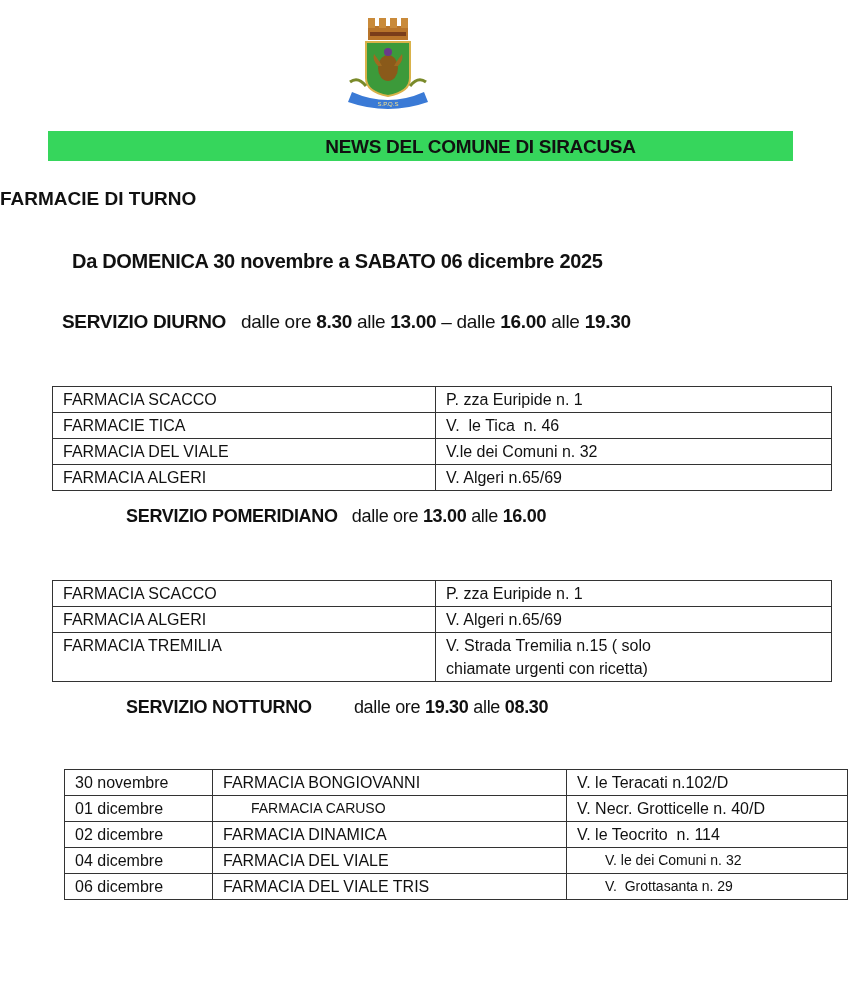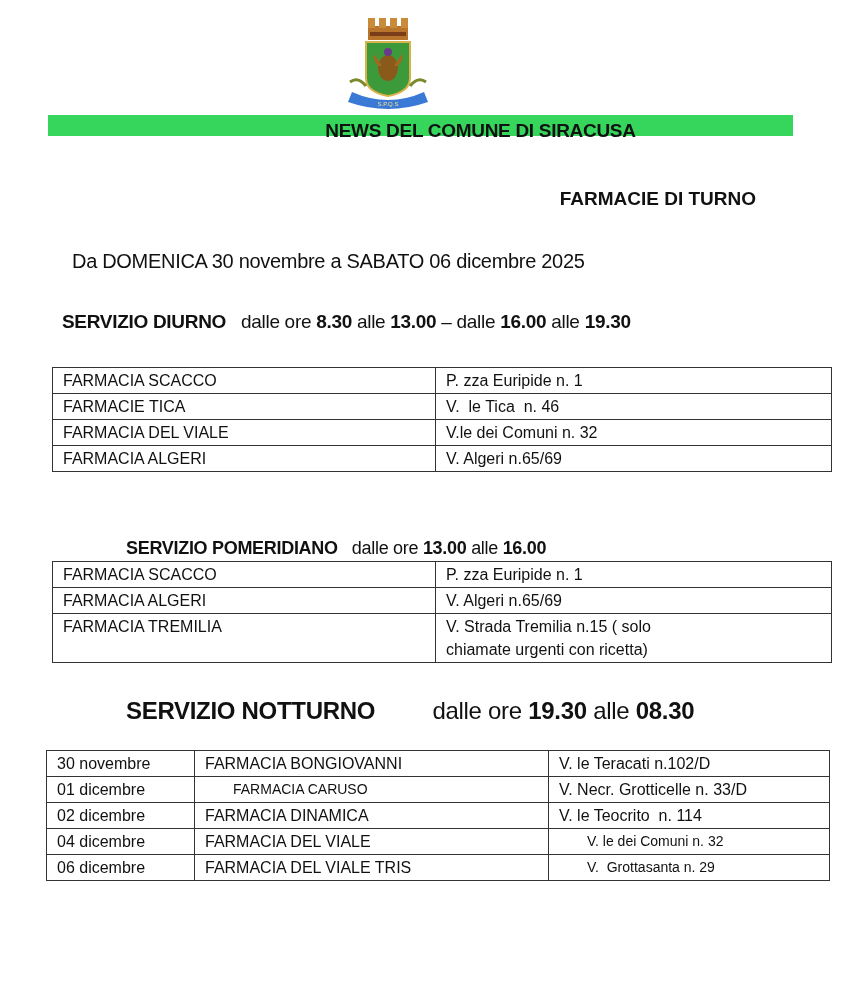--- a/index.html
+++ b/index.html
@@ -1,29 +1,29 @@
 <!DOCTYPE html>
 <html><head>
 <meta charset="utf-8">
 <style>
   html, body { margin:0; padding:0; background:#ffffff; }
   body { width:856px; height:994px; position:relative; overflow:hidden;
          font-family:"Liberation Sans", sans-serif; color:#111; }
   .crest { position:absolute; left:342px; top:16px; width:92px; height:96px; }
-  .banner { position:absolute; left:48px; top:115px; width:745px; height:21px;
+  .banner { position:absolute; left:48px; top:131px; width:745px; height:30px;
             background:#36d65c; }
   .banner-text { position:absolute; left:0; right:0; top:5px; text-align:center;
             font-weight:bold; font-size:19px; padding-left:120px; letter-spacing:-0.3px; }
-  .h-center { position:absolute; left:0; width:756px; text-align:right; font-weight:bold;
+  .h-center { position:absolute; left:0; width:756px; text-align:left; font-weight:bold;
             font-size:19px; }
-  .date-range { position:absolute; left:72px; top:250px; font-weight:normal; font-size:20px;
+  .date-range { position:absolute; left:72px; top:250px; font-weight:bold; font-size:20px;
             letter-spacing:-0.3px; }
   .svc { position:absolute; font-size:19px; letter-spacing:-0.3px; }
   .svc b { font-weight:bold; }
-  table { position:absolute; border-collapse:collapse; font-size:16px; }
+  table { position:absolute; border-collapse:collapse; font-size:16px;margin-top:19px; }
   td { border:1.5px solid #333; padding:1px 10px 1px 10px; vertical-align:top; height:22px;
        line-height:23px; }
   .small { font-size:14px;padding-left:38px; }
 </style>
 </head>
 <body>
 
 <svg class="crest" viewBox="0 0 92 96">
 
   <rect x="26" y="10" width="40" height="14" fill="#b8742a"></rect>
@@ -85,21 +85,21 @@
         <td>FARMACIA DEL VIALE</td>
         <td>V.le dei Comuni n. 32</td>
       </tr>
     <tr>
         <td>FARMACIA ALGERI</td>
         <td>V. Algeri n.65/69</td>
       </tr>
   </tbody>
 </table>
 
-<div class="svc" style="left:126px; top:506px; font-size:18px;margin-top:32px;">
+<div class="svc" style="left:126px; top:506px; font-size:18px;">
   <b>SERVIZIO POMERIDIANO</b>&nbsp;&nbsp;
   <span>dalle ore</span>
   <b>13.00</b>
   <span>alle</span>
   <b>16.00</b>
 </div>
 
 <table style="left:52px; top:561px; width:780px;">
   <colgroup>
       <col style="width:383px">
@@ -114,44 +114,44 @@
         <td>FARMACIA ALGERI</td>
         <td>V. Algeri n.65/69</td>
       </tr>
     <tr>
         <td>FARMACIA TREMILIA</td>
         <td style="padding-right:120px;">V. Strada Tremilia n.15 ( solo chiamate urgenti con ricetta)</td>
       </tr>
   </tbody>
 </table>
 
-<div class="svc" style="left:126px; top:697px; font-size:24px;">
+<div class="svc" style="left:126px; top:697px; font-size:18px;">
   <b>SERVIZIO NOTTURNO</b>&nbsp;&nbsp;&nbsp;&nbsp;&nbsp;&nbsp;&nbsp;&nbsp;
   <span>dalle ore</span>
   <b>19.30</b>
   <span>alle</span>
   <b>08.30</b>
 </div>
 
-<table style="left:46px; top:750px; width:784px;">
+<table style="left:64px; top:750px; width:784px;">
   <colgroup>
       <col style="width:148px">
       <col style="width:354px">
       <col>
     </colgroup>
   <tbody>
     <tr>
         <td>30 novembre</td>
         <td>FARMACIA BONGIOVANNI</td>
         <td>V. le Teracati n.102/D</td>
       </tr>
     <tr>
         <td>01 dicembre</td>
         <td class="small">FARMACIA CARUSO</td>
-        <td>V. Necr. Grotticelle n. 33/D</td>
+        <td>V. Necr. Grotticelle n. 40/D</td>
       </tr>
     <tr>
         <td>02 dicembre</td>
         <td>FARMACIA DINAMICA</td>
         <td style="white-space:pre">V. le Teocrito  n. 114</td>
       </tr>
     <tr>
         <td>04 dicembre</td>
         <td>FARMACIA DEL VIALE</td>
         <td class="small">V. le dei Comuni n. 32</td>

